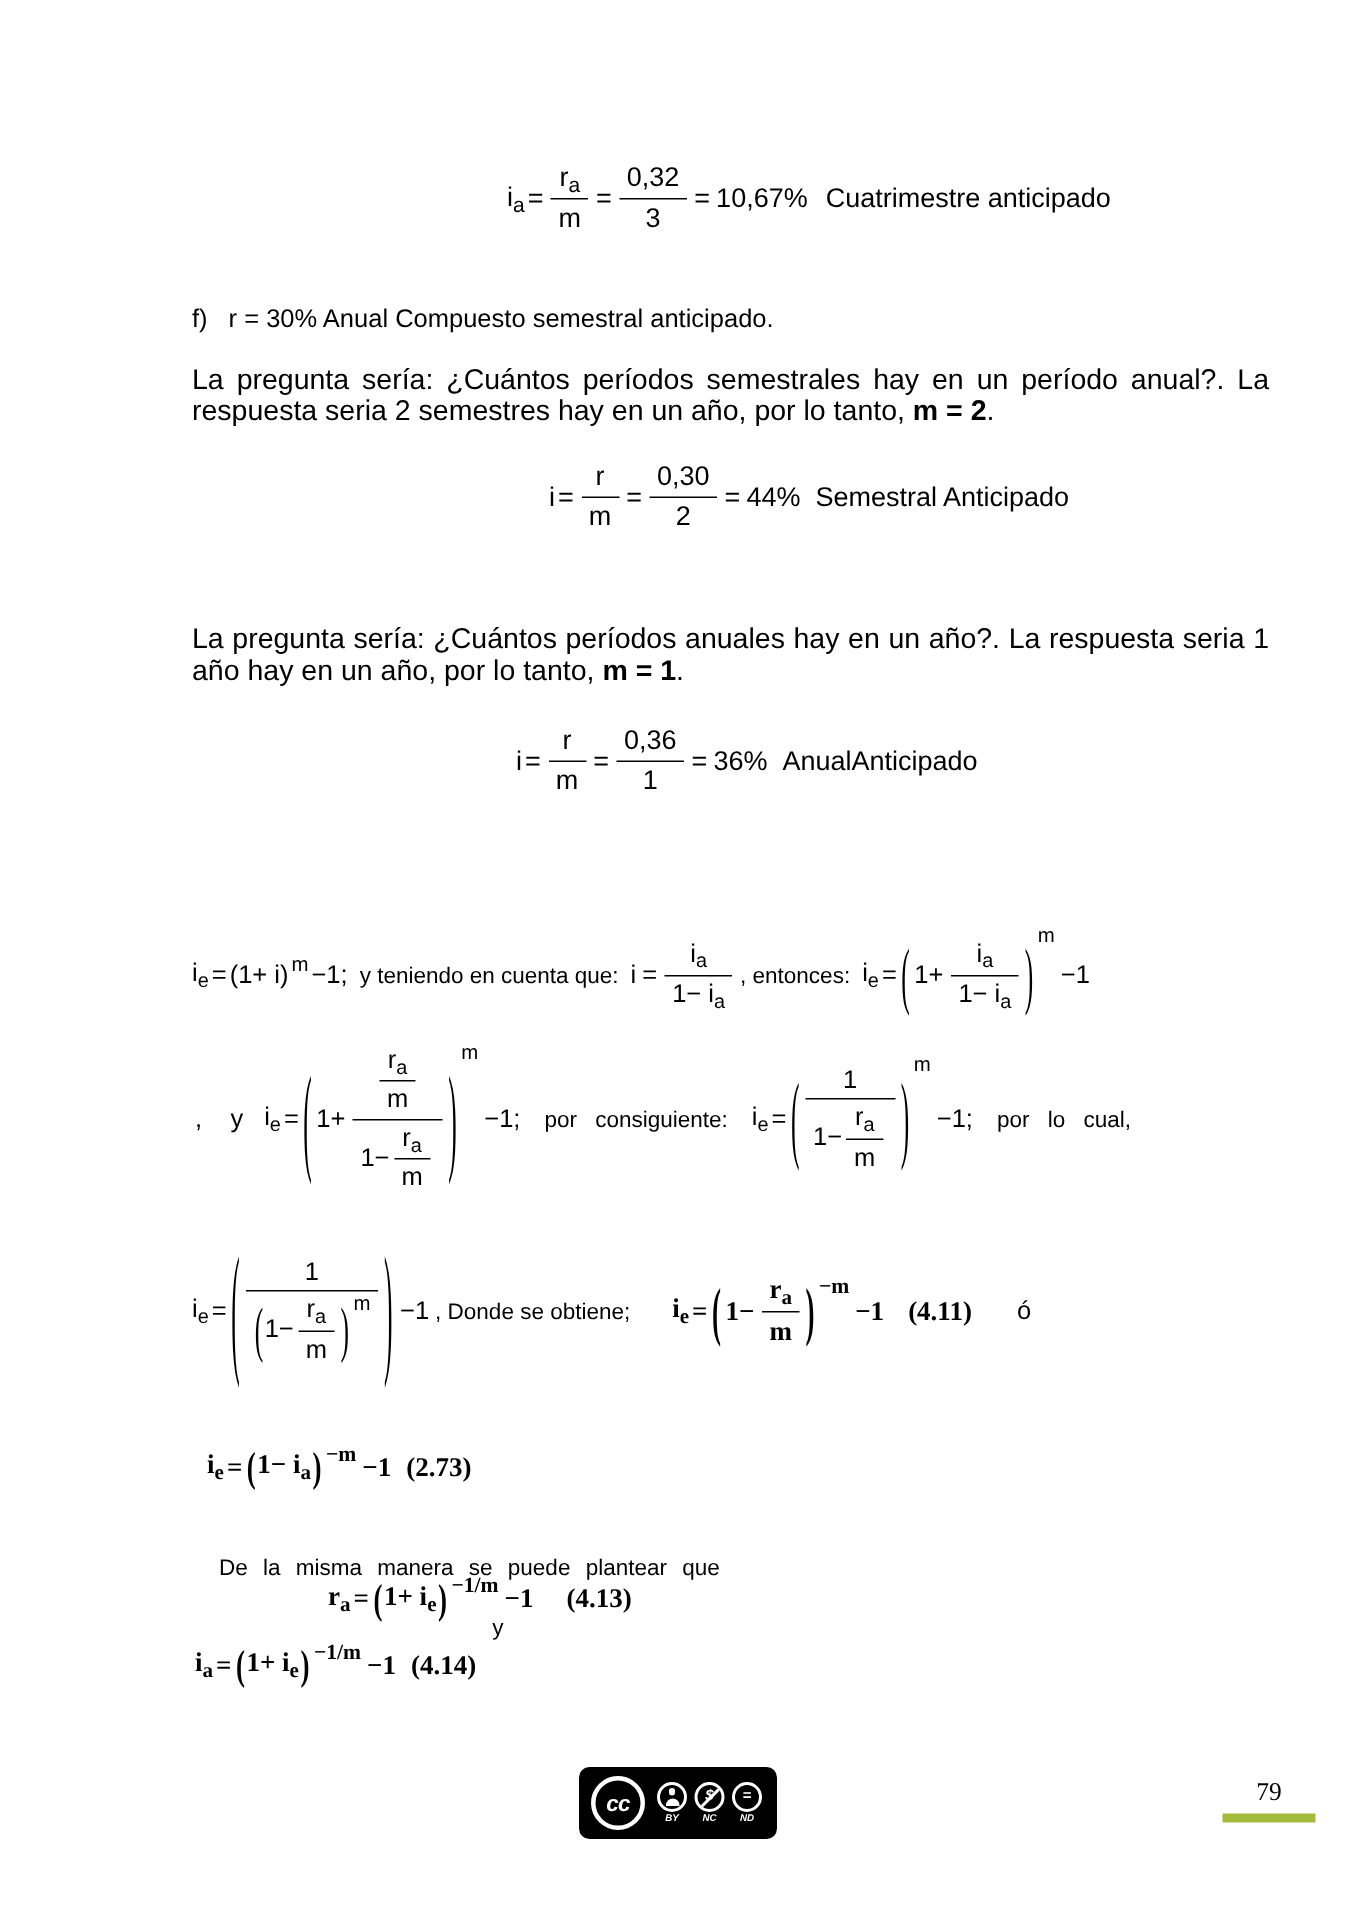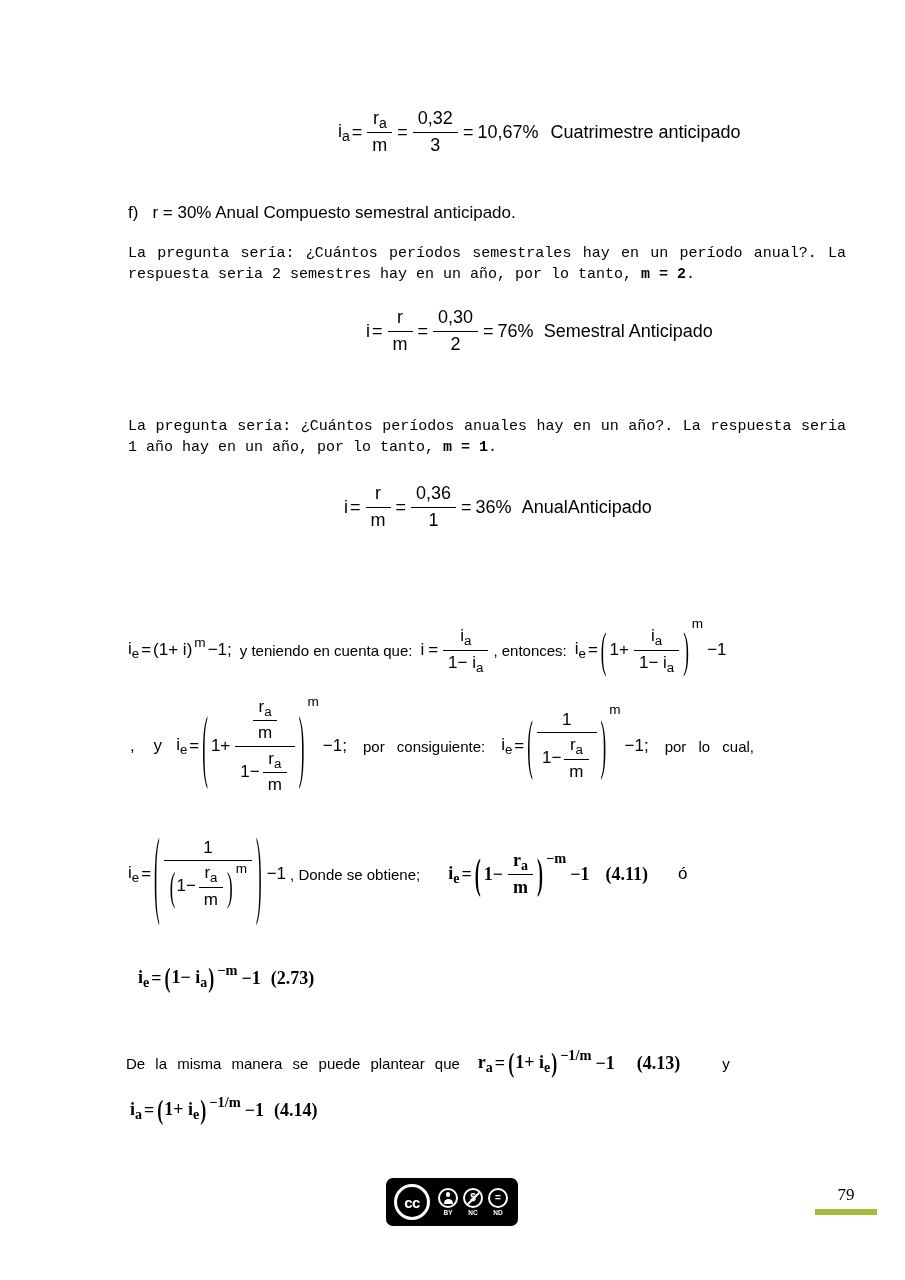--- a/index.html
+++ b/index.html
@@ -31,44 +31,44 @@
   .s46 { transform: scaleY(4.7); }  .s56 { transform: scaleY(5.7); }
   .beq { font-family: "Liberation Serif", serif; font-weight: 700; font-size: 18px; }
   .beq .frac .den { border-top-width: 1.8px; }
   .txt15 { font-size: 15px; }
   .ws6 { word-spacing: 6px; } .ws8 { word-spacing: 8px; }
   .g4{margin-left:4px}.g6{margin-left:6px}.g8{margin-left:8px}.g10{margin-left:10px}
   .g12{margin-left:12px}.g14{margin-left:14px}.g16{margin-left:16px}.g20{margin-left:20px}
   .g26{margin-left:26px}.g28{margin-left:28px}.g40{margin-left:40px}
 
   
-  .para { position: absolute; font-size: 15px; line-height: 21px; text-align: justify; margin: 0; font-family: Liberation Mono, monospace; }
+  .para { position: absolute; font-size: 19px; line-height: 21px; text-align: justify; margin: 0; }
   .item { position: absolute; font-size: 17px; }
   .item .txt { margin-left: 14px; }
 
   
   #f1        { left: 338px; top: 100px; height: 64px; }
   #item-f    { left: 128px; top: 203px; }
   #para-f    { left: 128px; top: 243px; width: 718px; }
   #f2        { left: 366px; top: 303px; height: 56px; }
   #item-g    { left: 128px; top: 376px; }
   #para-g    { left: 128px; top: 416px; width: 718px; }
   #f3        { left: 344px; top: 479px; height: 56px; }
   #para-intro{ left: 128px; top: 570px; width: 718px; }
   #line-a    { left: 128px; top: 615px; height: 70px; }
   #line-b    { left: 128px; top: 689px; height: 114px; }
   #line-c    { left: 128px; top: 806px; height: 136px; }
   #line-d    { left: 138px; top: 953px; height: 50px; }
-  #line-e    { left: 124px; top: 1037px; height: 52px; }
+  #line-e    { left: 144px; top: 1037px; height: 52px; flex-direction: column; }
   #line-f    { left: 130px; top: 1085px; height: 50px; }
 
   
   #footer-cc { position: absolute; left: 386px; top: 1178px; width: 132px; height: 48px;
                background: #000; border-radius: 7px; display: flex; align-items: center;
-               padding: 0 8px; gap: 8px; }
+               padding: 0 8px; gap: 8px; font-style: italic; }
   .cc-main { width: 36px; height: 36px; border: 3px solid #fff; border-radius: 50%;
              display: flex; align-items: center; justify-content: center;
              color: #fff; font-weight: bold; font-size: 15px; letter-spacing: -0.5px; }
   .cc-right { display: flex; flex-direction: column; align-items: center; gap: 1px; }
   .cc-circles { display: flex; gap: 5px; }
   .cc-c { width: 20px; height: 20px; border: 2px solid #fff; border-radius: 50%;
           position: relative; display: flex; align-items: center; justify-content: center;
           color: #fff; overflow: hidden; }
   .cc-sym { font-size: 10px; font-weight: bold; line-height: 1; }
   .icon-person { position: relative; width: 12px; height: 12px; }
@@ -119,21 +119,21 @@
     <span class="frac">
       <span class="num">r</span>
       <span class="den">m</span>
     </span>
     <span class="tok">=</span>
     <span class="frac">
       <span class="num">0,30</span>
       <span class="den">2</span>
     </span>
     <span class="tok">=</span>
-    <span class="tok">76%</span>
+    <span class="tok">44%</span>
     <span class="tok g8">Semestral Anticipado</span>
   </div>
 
 
   <p class="para" id="para-g"><span>La pregunta sería: ¿Cuántos períodos anuales hay en un año?. La respuesta seria 1 año hay en un año, por lo tanto, </span><b>m = 1</b><span>.</span></p>
 
   <div class="mrow df" id="f3">
     <span class="lf">i</span>
     <span class="tok">=</span>
     <span class="frac">

